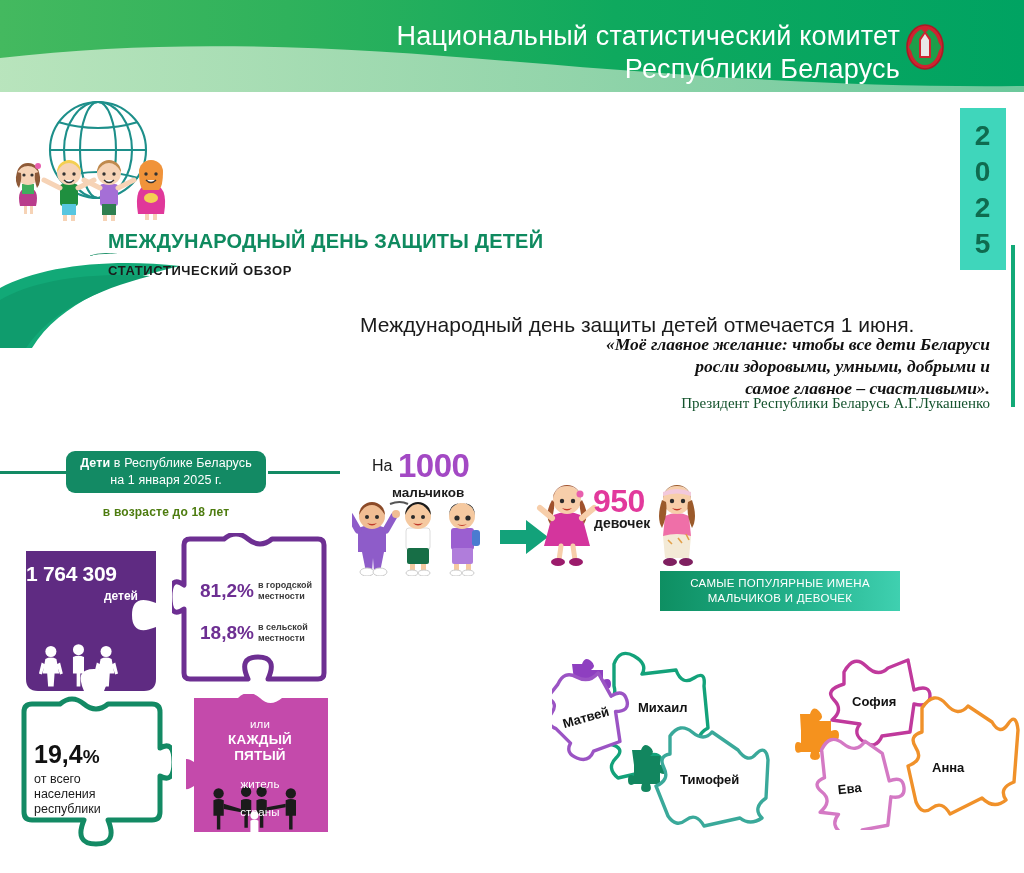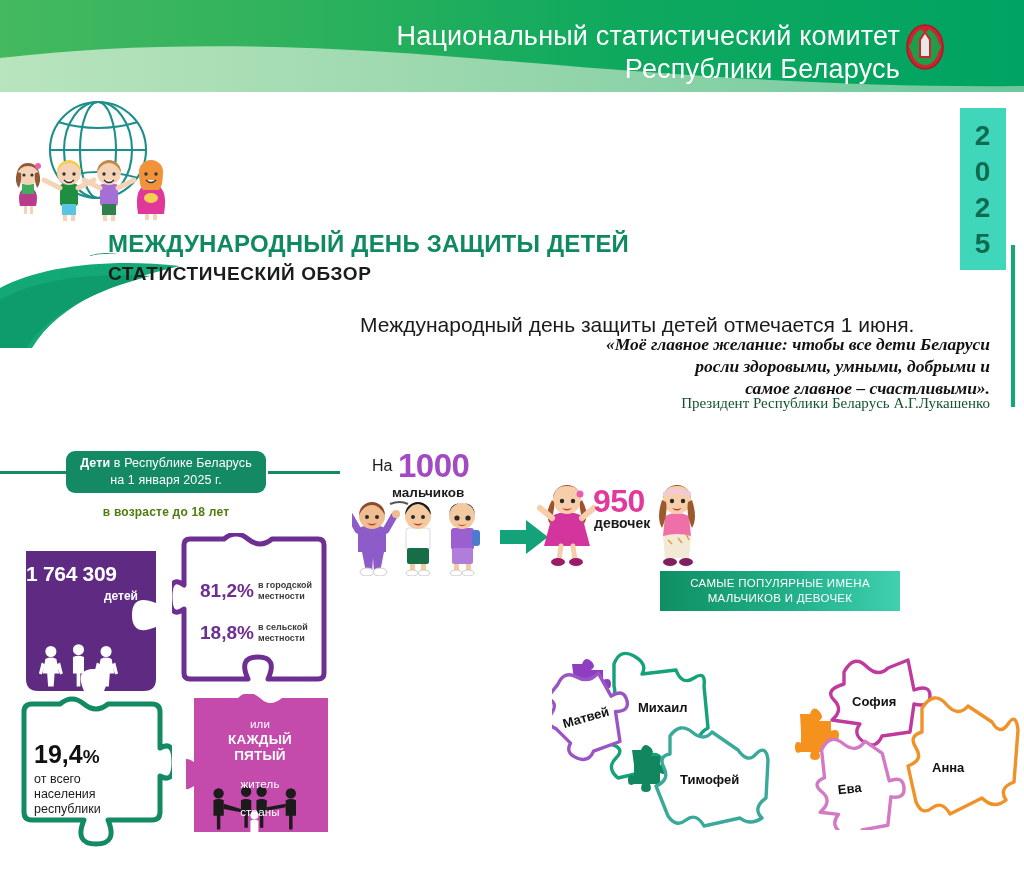--- a/index.html
+++ b/index.html
@@ -29,25 +29,25 @@
     left:960px;top:118px;width:46px;text-align:center;color:#0f6b4f;
     font-size:28px;font-weight:700;line-height:36px;letter-spacing:1px;
   }
   #year-digits span{display:block;}
 
   
   #globe-logo{left:8px;top:88px;width:180px;height:135px;}
 
   
   #main-title{
-    left:108px;top:230px;font-size:24px;font-weight:700;color:#0f8a5f;
+    left:108px;top:230px;font-size:20px;font-weight:700;color:#0f8a5f;
     letter-spacing:.2px;white-space:nowrap;
   }
   #sub-title{
-    left:108px;top:263px;font-size:19px;font-weight:700;color:#1b1b1b;
+    left:108px;top:263px;font-size:13px;font-weight:700;color:#1b1b1b;
     letter-spacing:.6px;white-space:nowrap;
   }
   #title-dash{left:88px;top:243px;width:30px;height:5px;}
 
   
   #intro-line{
     left:360px;top:290px;width:650px;text-align:left;
     font-size:21px;color:#1b1b1b;white-space:nowrap;margin-top:23px;
   }
   #quote-block{

